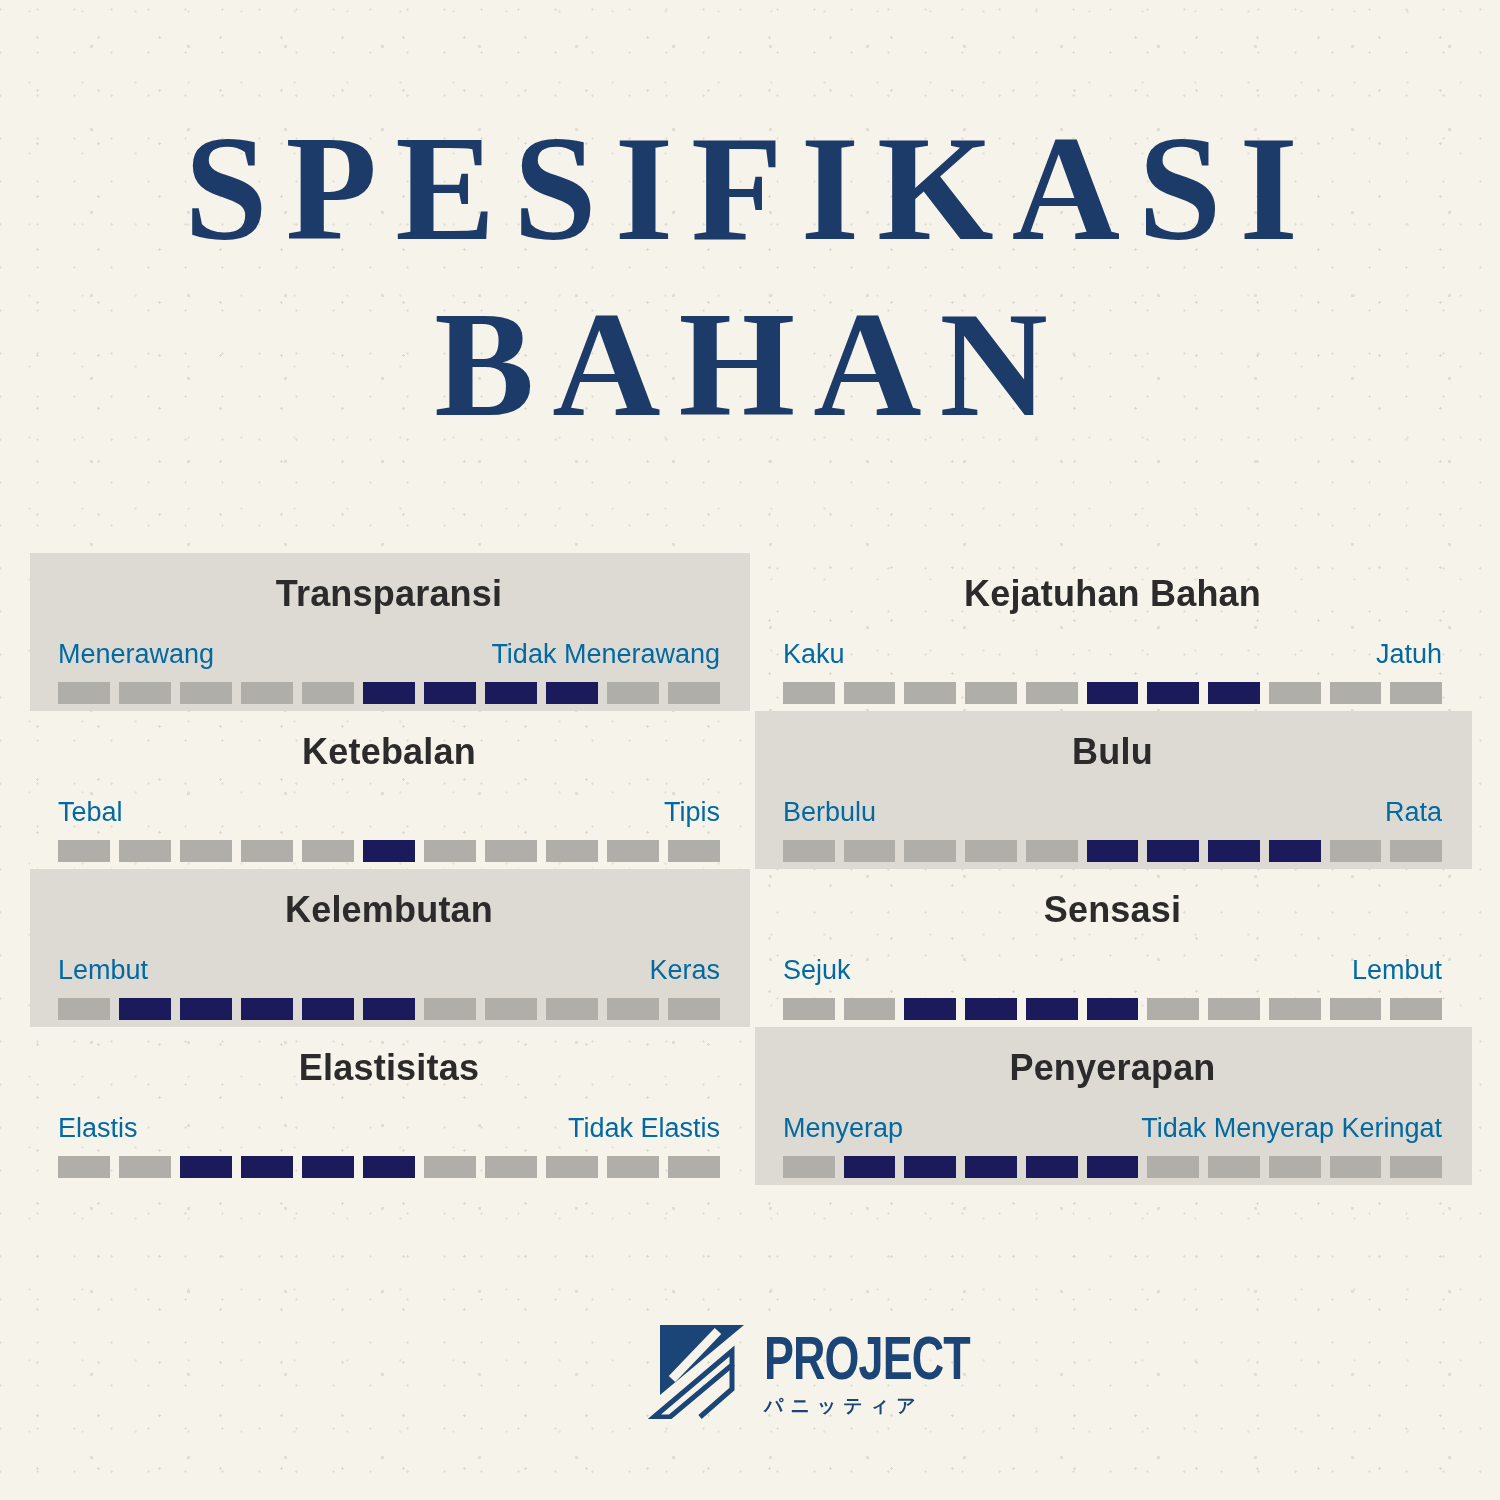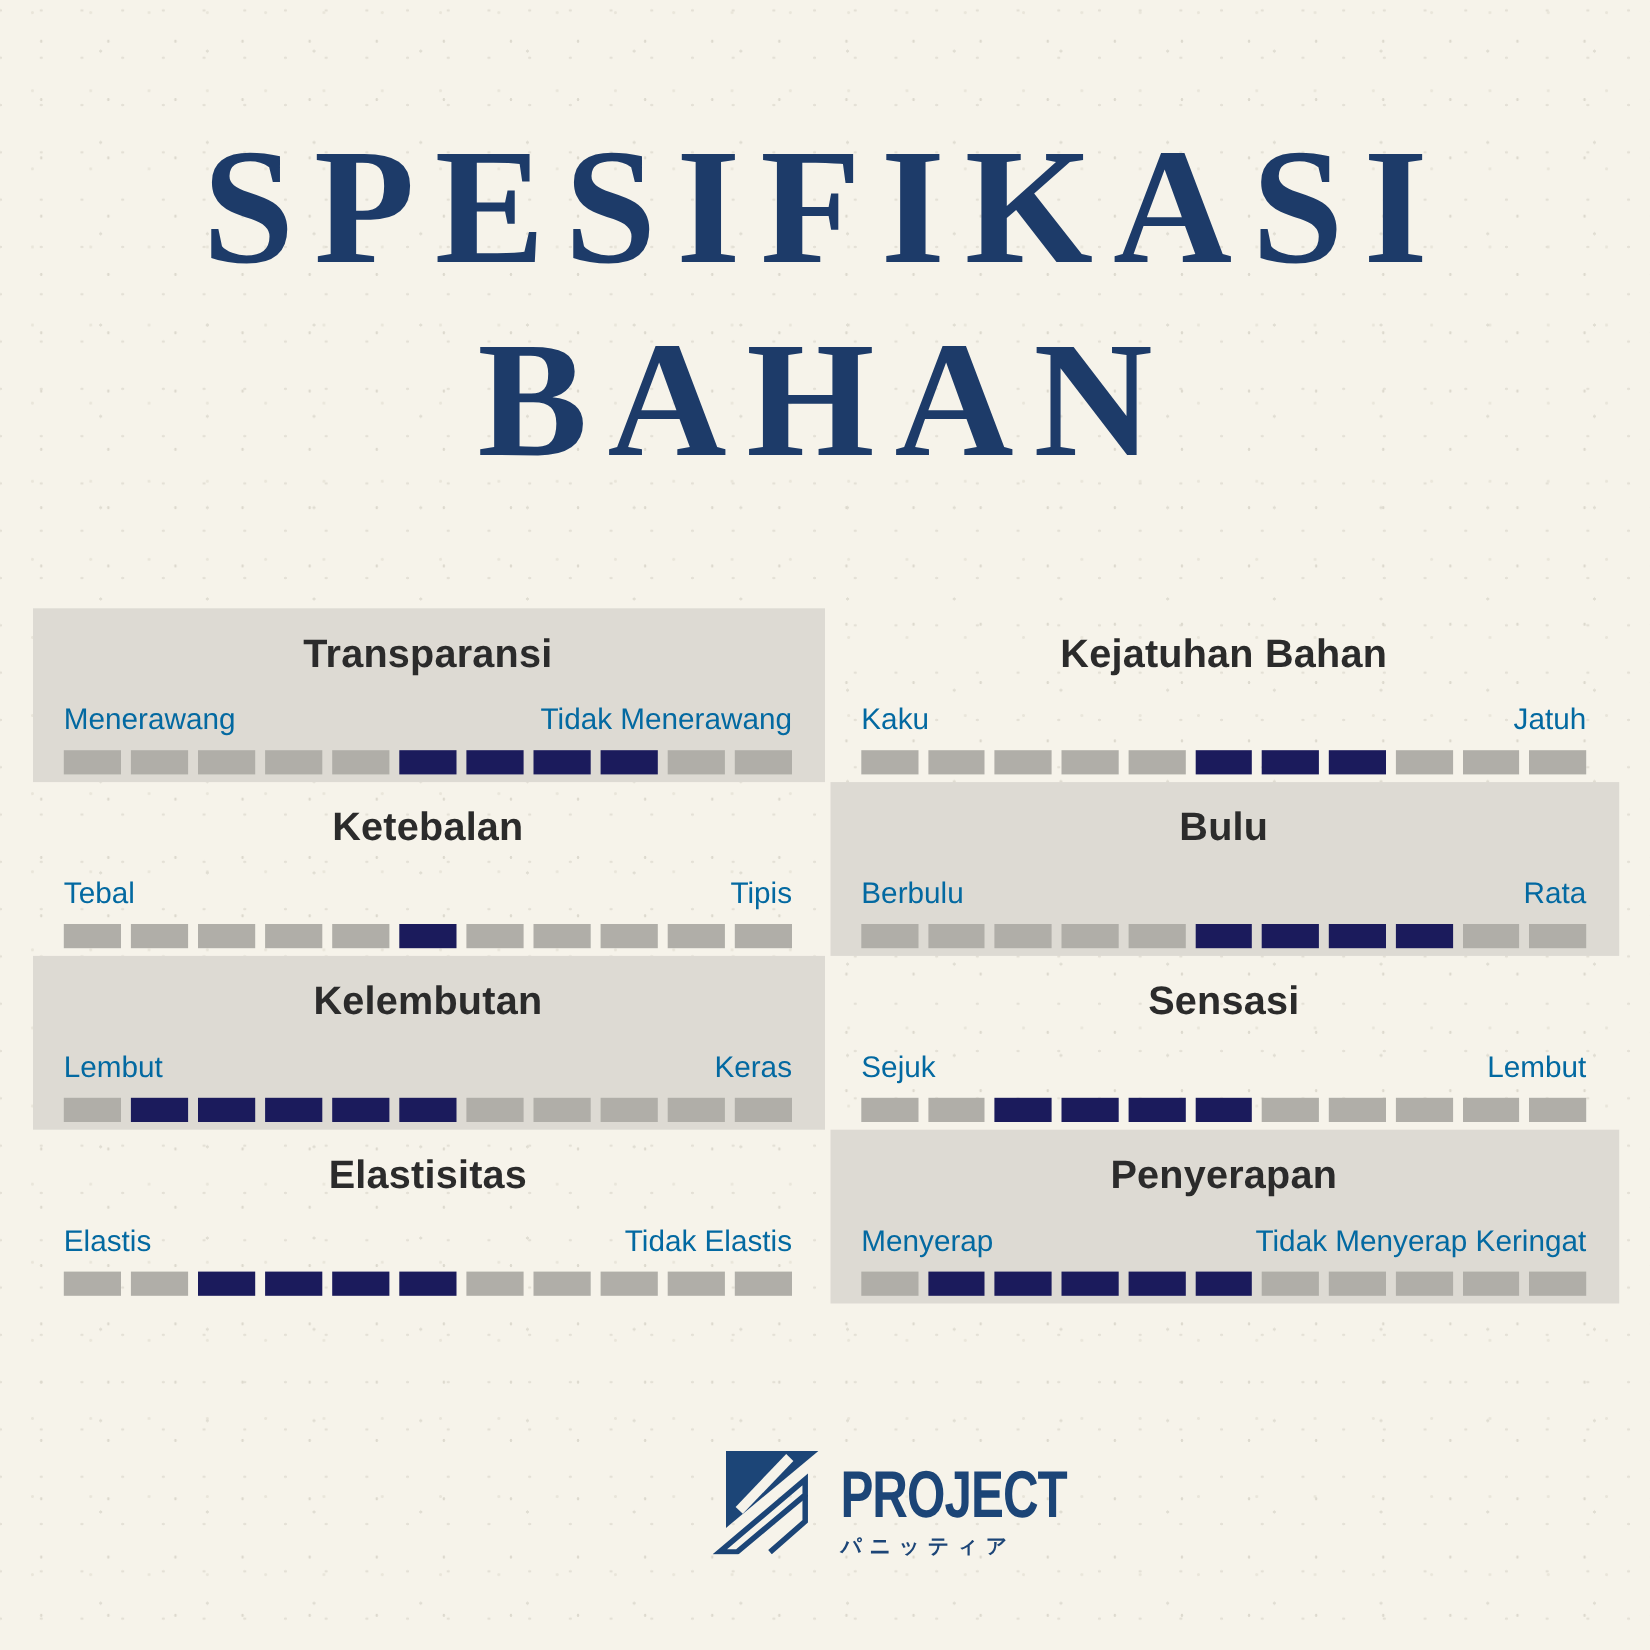--- a/index.html
+++ b/index.html
@@ -75,21 +75,21 @@
     flex: 1 1 0;
     height: 22px;
     background: var(--seg-gray, #b0aea8);
   }
   .seg.filled { background: var(--seg-navy, #1b1b5c); }
 
   .logo {
     position: absolute;
     left: 648px; top: 1312px;
     display: flex;
-    align-items: center;
+    align-items: flex-end;
     gap: 12px;
   }
   .logo-mark { width: 104px; height: 96px; }
   .logo-text-wrap { padding-top: 20px; }
   .logo-text {
     font-family: "Liberation Sans", sans-serif;
     font-weight: 700;
     font-size: 51px;
     line-height: .92;
     letter-spacing: -1px;

